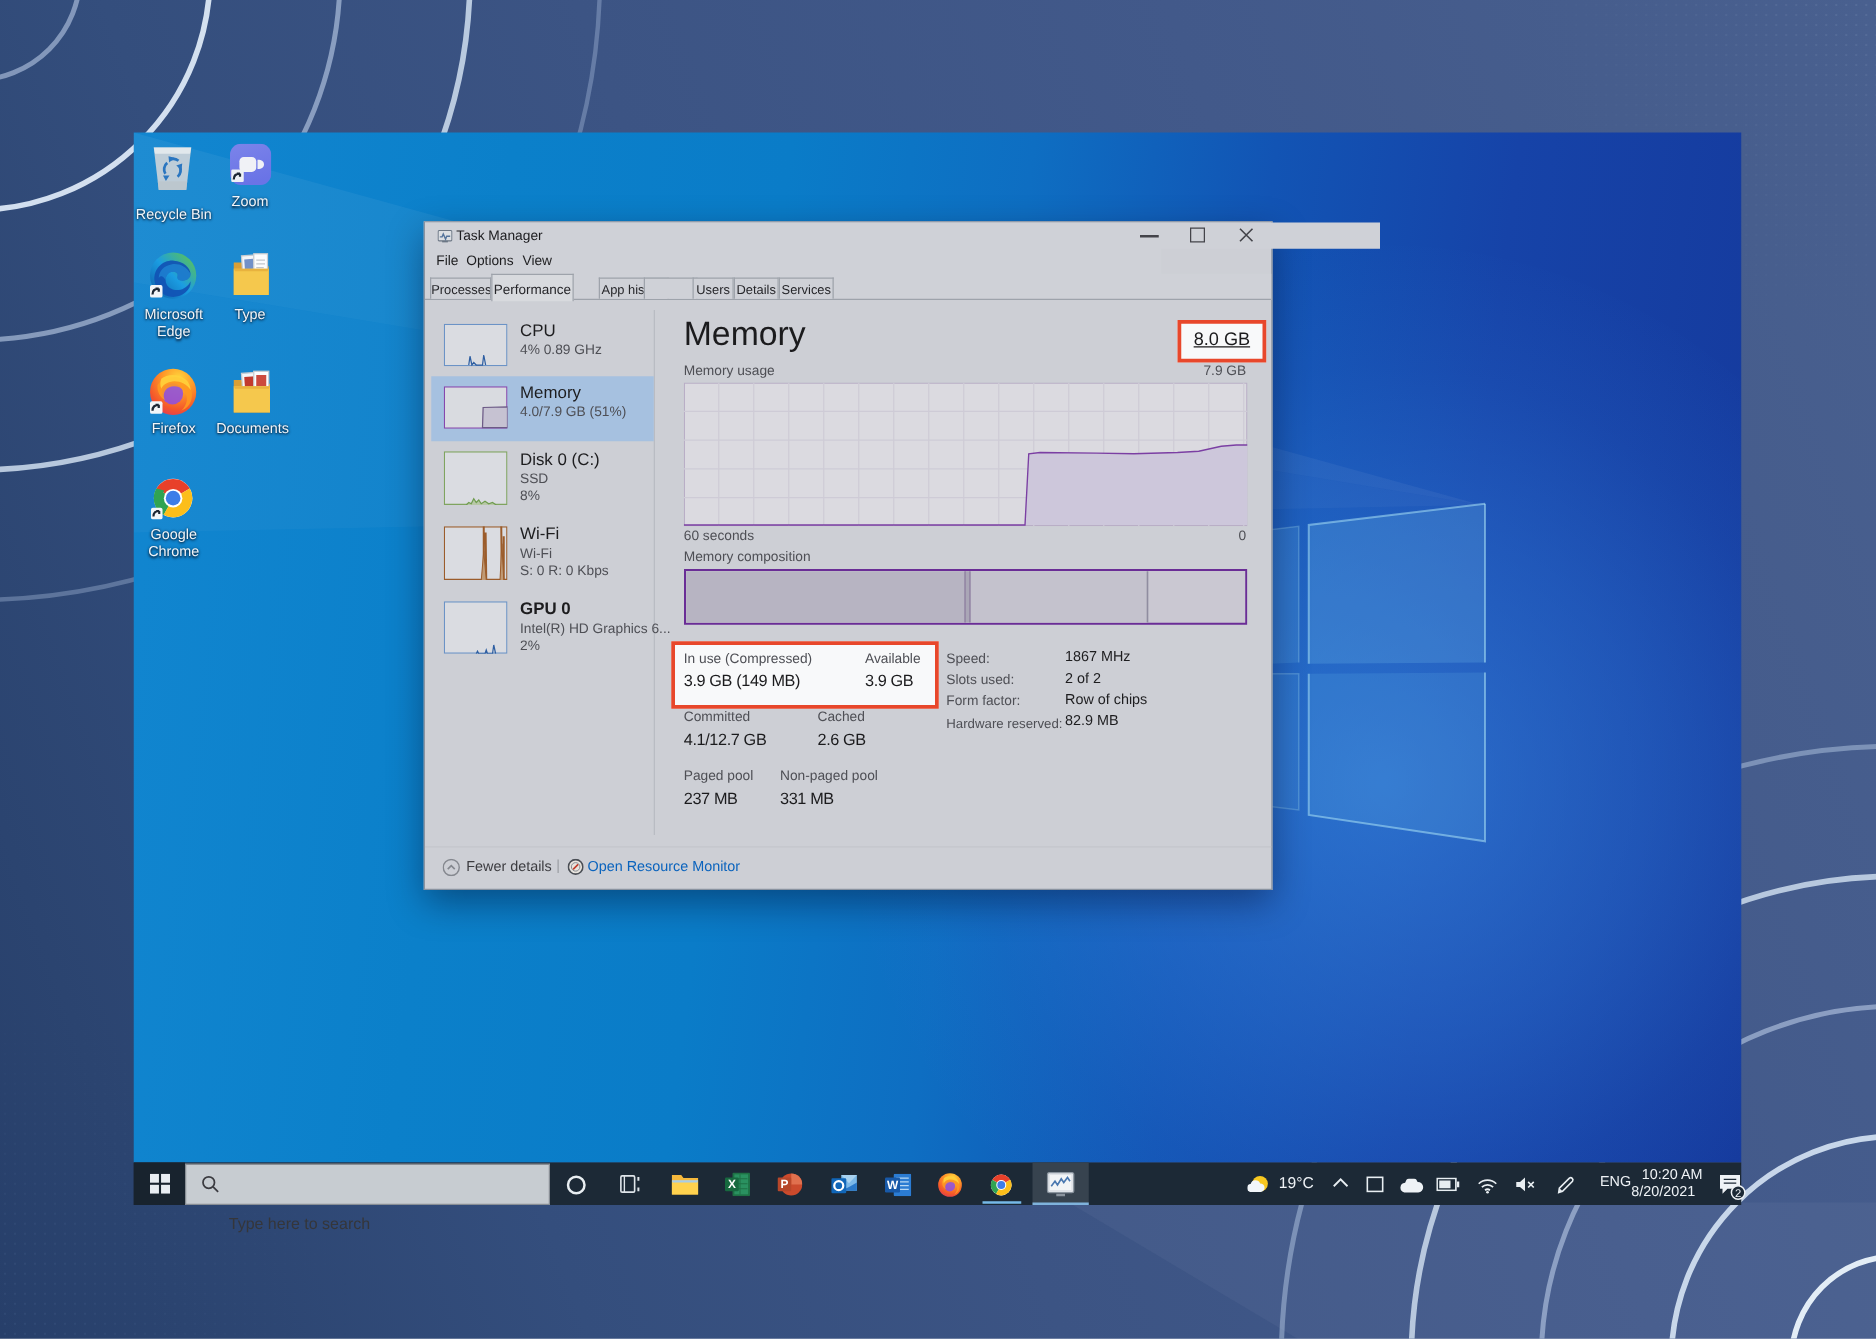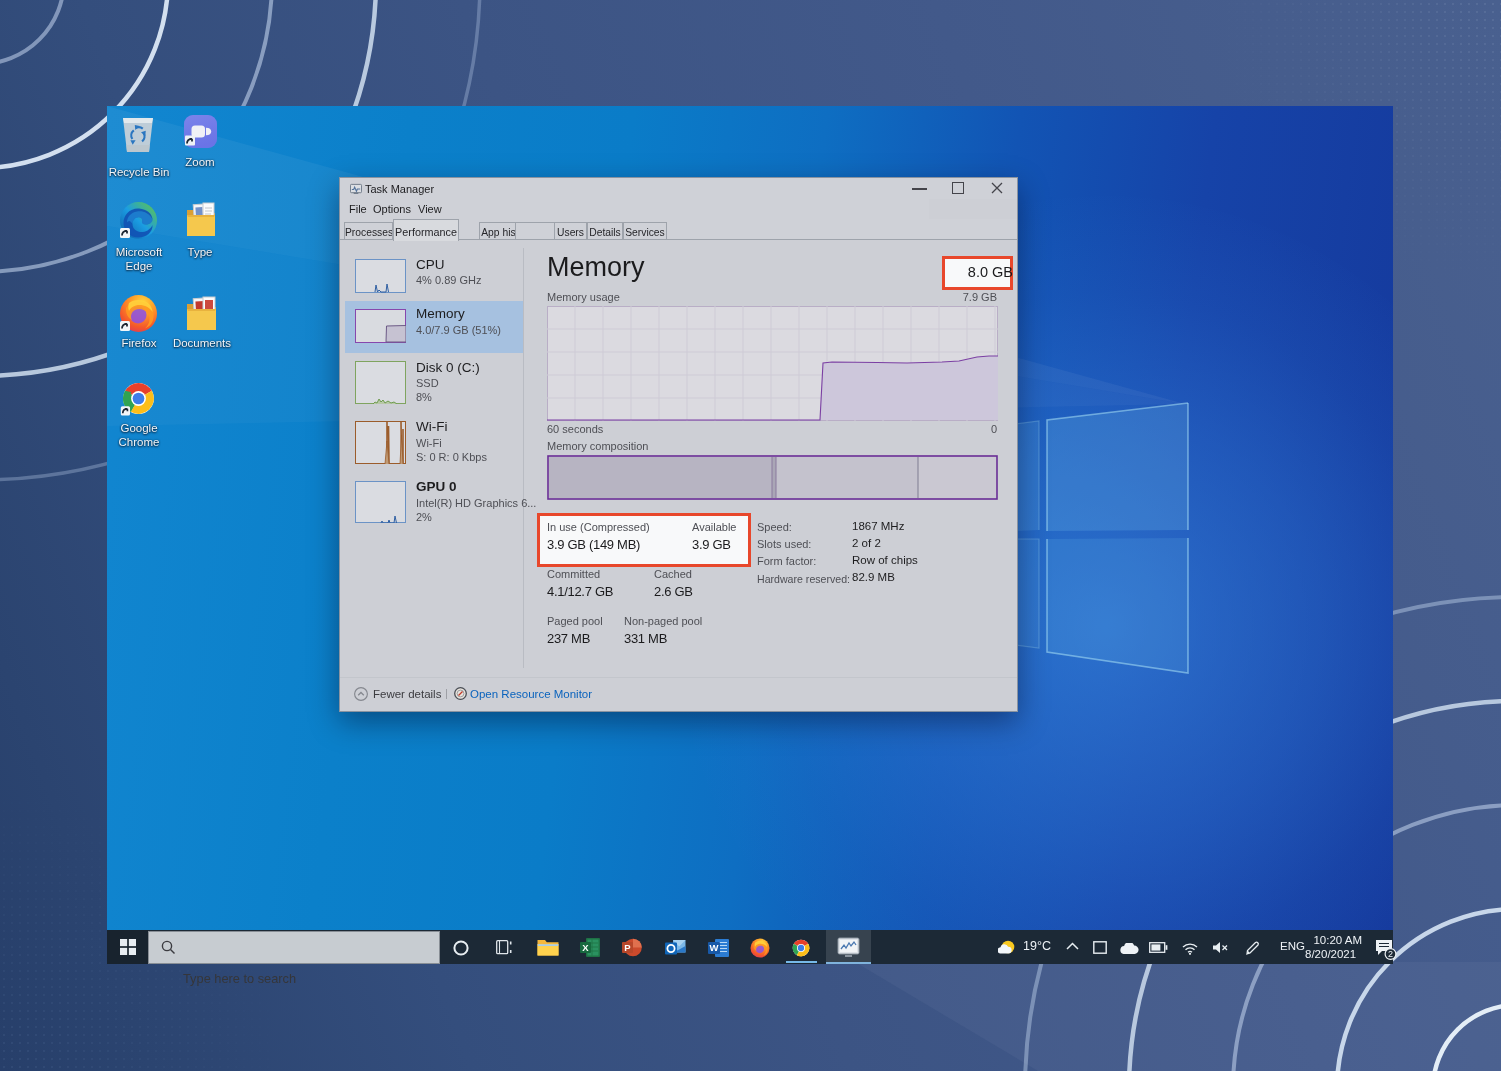--- a/index.html
+++ b/index.html
@@ -315,21 +315,21 @@
       <path d="M2,1 L18,1 L18,12 L8,12 L4,16 L4,12 L2,12 Z" fill="#eef2f6"></path>
       <path d="M5,4.5 h10 M5,7.5 h10" stroke="#1c2936" stroke-width="1.1"></path>
       <circle cx="16.5" cy="15" r="5.4" fill="#1c2936" stroke="#eef2f6" stroke-width="1.2"></circle>
       <text x="16.5" y="18.4" font-size="9" fill="#eef2f6" text-anchor="middle" font-family="Liberation Sans">2</text>
     </svg>
   </div>
 
   <div class="abs" id="tm" style="left:232px;top:71px;width:679px;height:535px;background:#cdcfd5;
        border:1px solid #8a93a0; box-shadow:0 10px 28px rgba(0,0,25,0.40); font-size:12px; color:#1d1d1f;">
 
-    <div class="abs" style="left:0;top:0;width:677px;height:21px;background:#cfd1d7;">
+    <div class="abs" style="left:0;top:0;width:764px;height:21px;background:#cfd1d7;">
       <svg class="abs" style="left:10px;top:5px" width="12" height="12" viewBox="0 0 13 13">
         <rect x="0.5" y="1.5" width="12" height="9" rx="1" fill="#dcdfe3" stroke="#6b7684"></rect>
         <polyline points="2,7 4,7 5,4.5 7,9 8,6.5 11,6.5" fill="none" stroke="#55749c" stroke-width="1.2"></polyline>
         <rect x="4" y="10.5" width="5" height="1.3" fill="#6b7684"></rect>
       </svg>
       <div class="abs" style="left:25px;top:5px;font-size:11px;color:#1c1c1f;">Task Manager</div>
       <div class="abs" style="left:572px;top:10px;width:15px;height:1.5px;background:#44444a;"></div>
       <div class="abs" style="left:612px;top:4px;width:12px;height:12px;border:1.2px solid #44444a;"></div>
       <svg class="abs" style="left:651px;top:4px" width="12" height="12" viewBox="0 0 12 12">
         <path d="M1,1 L11,11 M11,1 L1,11" stroke="#44444a" stroke-width="1.3"></path>
@@ -394,21 +394,21 @@
       </svg>
       <div class="abs lbl1" style="left:76px;top:239px;font-weight:bold;">GPU 0</div>
       <div class="abs lbl2" style="left:76px;top:257px;">Intel(R) HD Graphics 6...</div>
       <div class="abs lbl2" style="left:76px;top:271px;">2%</div>
     </div>
 
     <div class="abs" style="left:183px;top:62px;width:494px;height:437px;">
       <div class="abs" style="left:24px;top:12px;font-size:27px;color:#1b1b1d;">Memory</div>
 
       <div class="abs" style="left:419px;top:16px;width:71px;height:34px;background:#f8f9fa;border:3.5px solid #e8472b;"></div>
-      <div class="abs" style="left:419px;top:24px;width:71px;text-align:right;font-size:14.5px;color:#1b1b1d;">8.0 GB</div>
+      <div class="abs" style="left:419px;top:24px;width:71px;text-align:center;font-size:14.5px;color:#1b1b1d;text-decoration:underline;">8.0 GB</div>
 
       <div class="abs lbl2" style="left:24px;top:51px;">Memory usage</div>
       <div class="abs lbl2" style="left:434px;top:51px;width:40px;text-align:right;">7.9 GB</div>
 
       <svg class="abs" style="left:24px;top:66px" width="451" height="115" viewBox="0 0 451 115">
         <rect x="0.5" y="0.5" width="450" height="114" fill="#dbdae0" stroke="#b9aec6"></rect>
         <g stroke="#cecbd6" stroke-width="1">
           <path d="M28,0V115M56,0V115M84,0V115M112,0V115M140,0V115M168,0V115M196,0V115M224,0V115M252,0V115M280,0V115M308,0V115M336,0V115M364,0V115M392,0V115M420,0V115M448,0V115"></path>
           <path d="M0,23H451M0,46H451M0,69H451M0,92H451"></path>
         </g>

